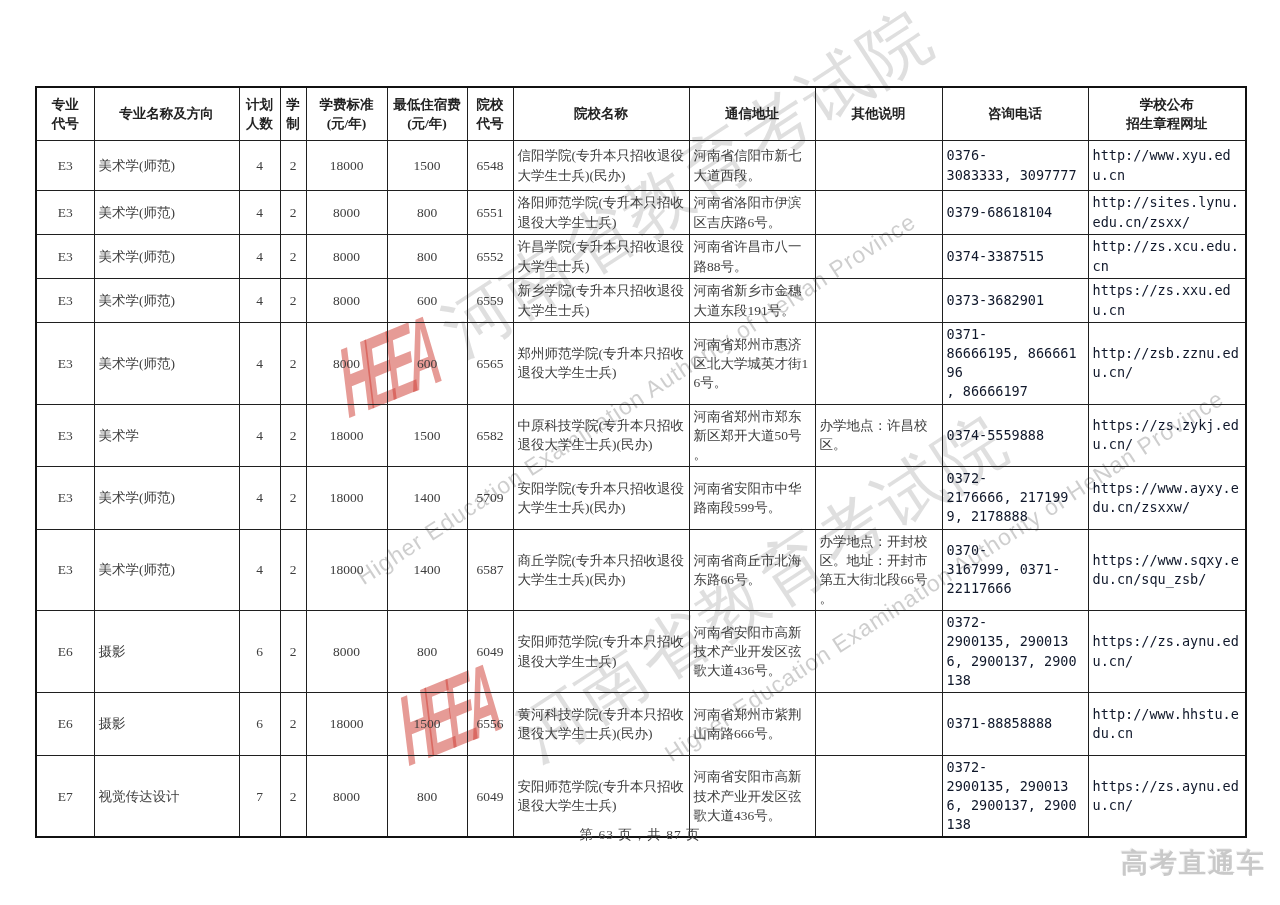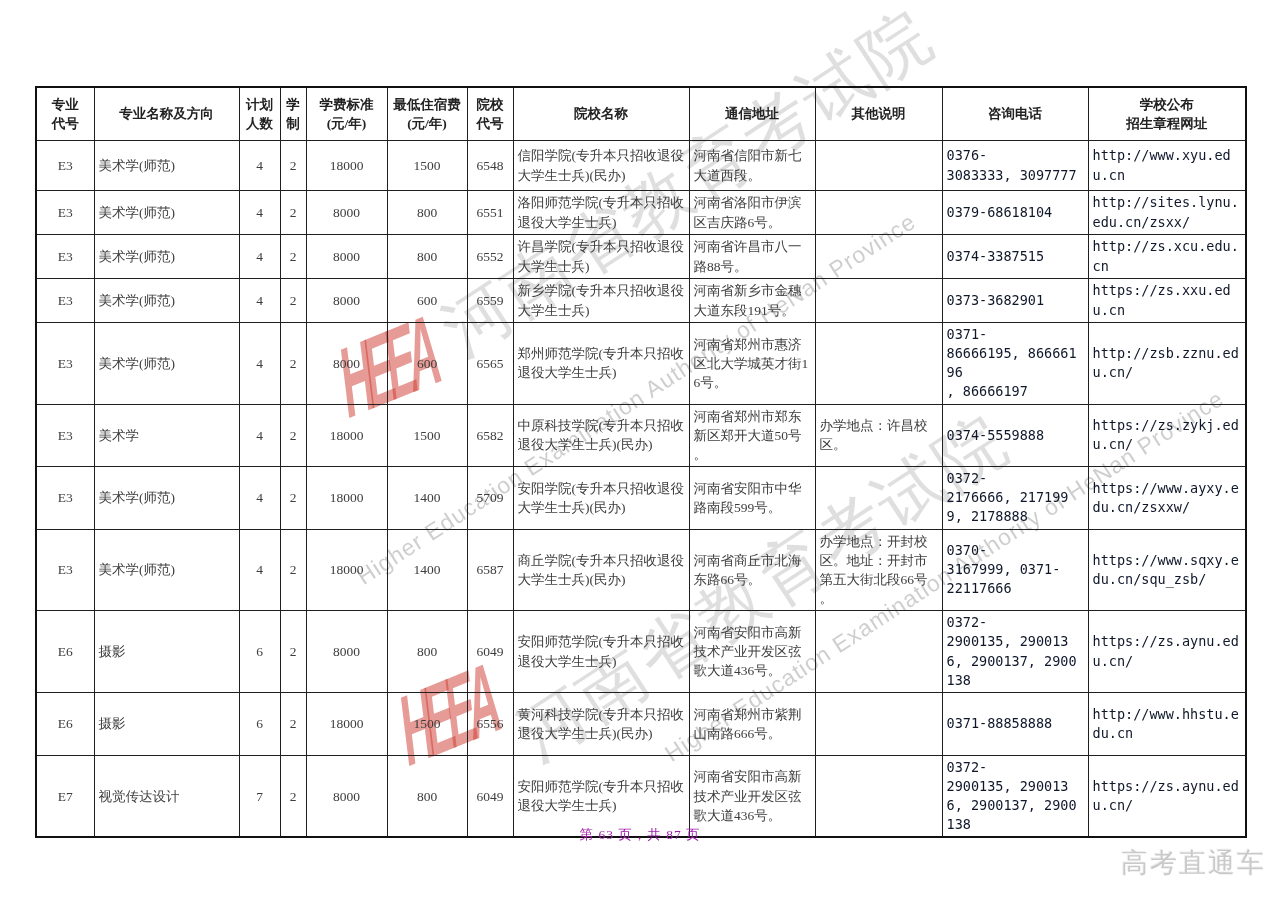--- a/index.html
+++ b/index.html
@@ -57,23 +57,23 @@
   tbody tr:nth-child(5){height:55px;}
   tbody tr:nth-child(6){height:58px;}
   tbody tr:nth-child(7){height:62px;}
   tbody tr:nth-child(8){height:81px;}
   tbody tr:nth-child(9){height:81px;}
   tbody tr:nth-child(10){height:63px;}
   tbody tr:nth-child(11){height:80px;}
 
   
   #page-footer{position:absolute;left:0;top:826px;width:100%;text-align:center;
-     font-size:13.5px;color:#a21caf;z-index:1;letter-spacing:1px;}
+     font-size:13.5px;color:#404040;z-index:1;letter-spacing:1px;}
   #brand-watermark{position:absolute;right:14px;top:845px;z-index:1;
-     font-size:27px;letter-spacing:2px;color:#c9c9c9;font-weight:normal;
+     font-size:27px;letter-spacing:2px;color:#c9c9c9;font-weight:bold;
      font-family:"Liberation Sans","DejaVu Sans",sans-serif;
      text-shadow:1px 1px 0 #ffffff,-1px -1px 0 #efefef;}
 </style>
 </head>
 <body>
 
 <div id="page">
 
   <div id="wm-layer">
     <div class="wm-cn" id="wm-cn-a">河南省教育考试院</div>

